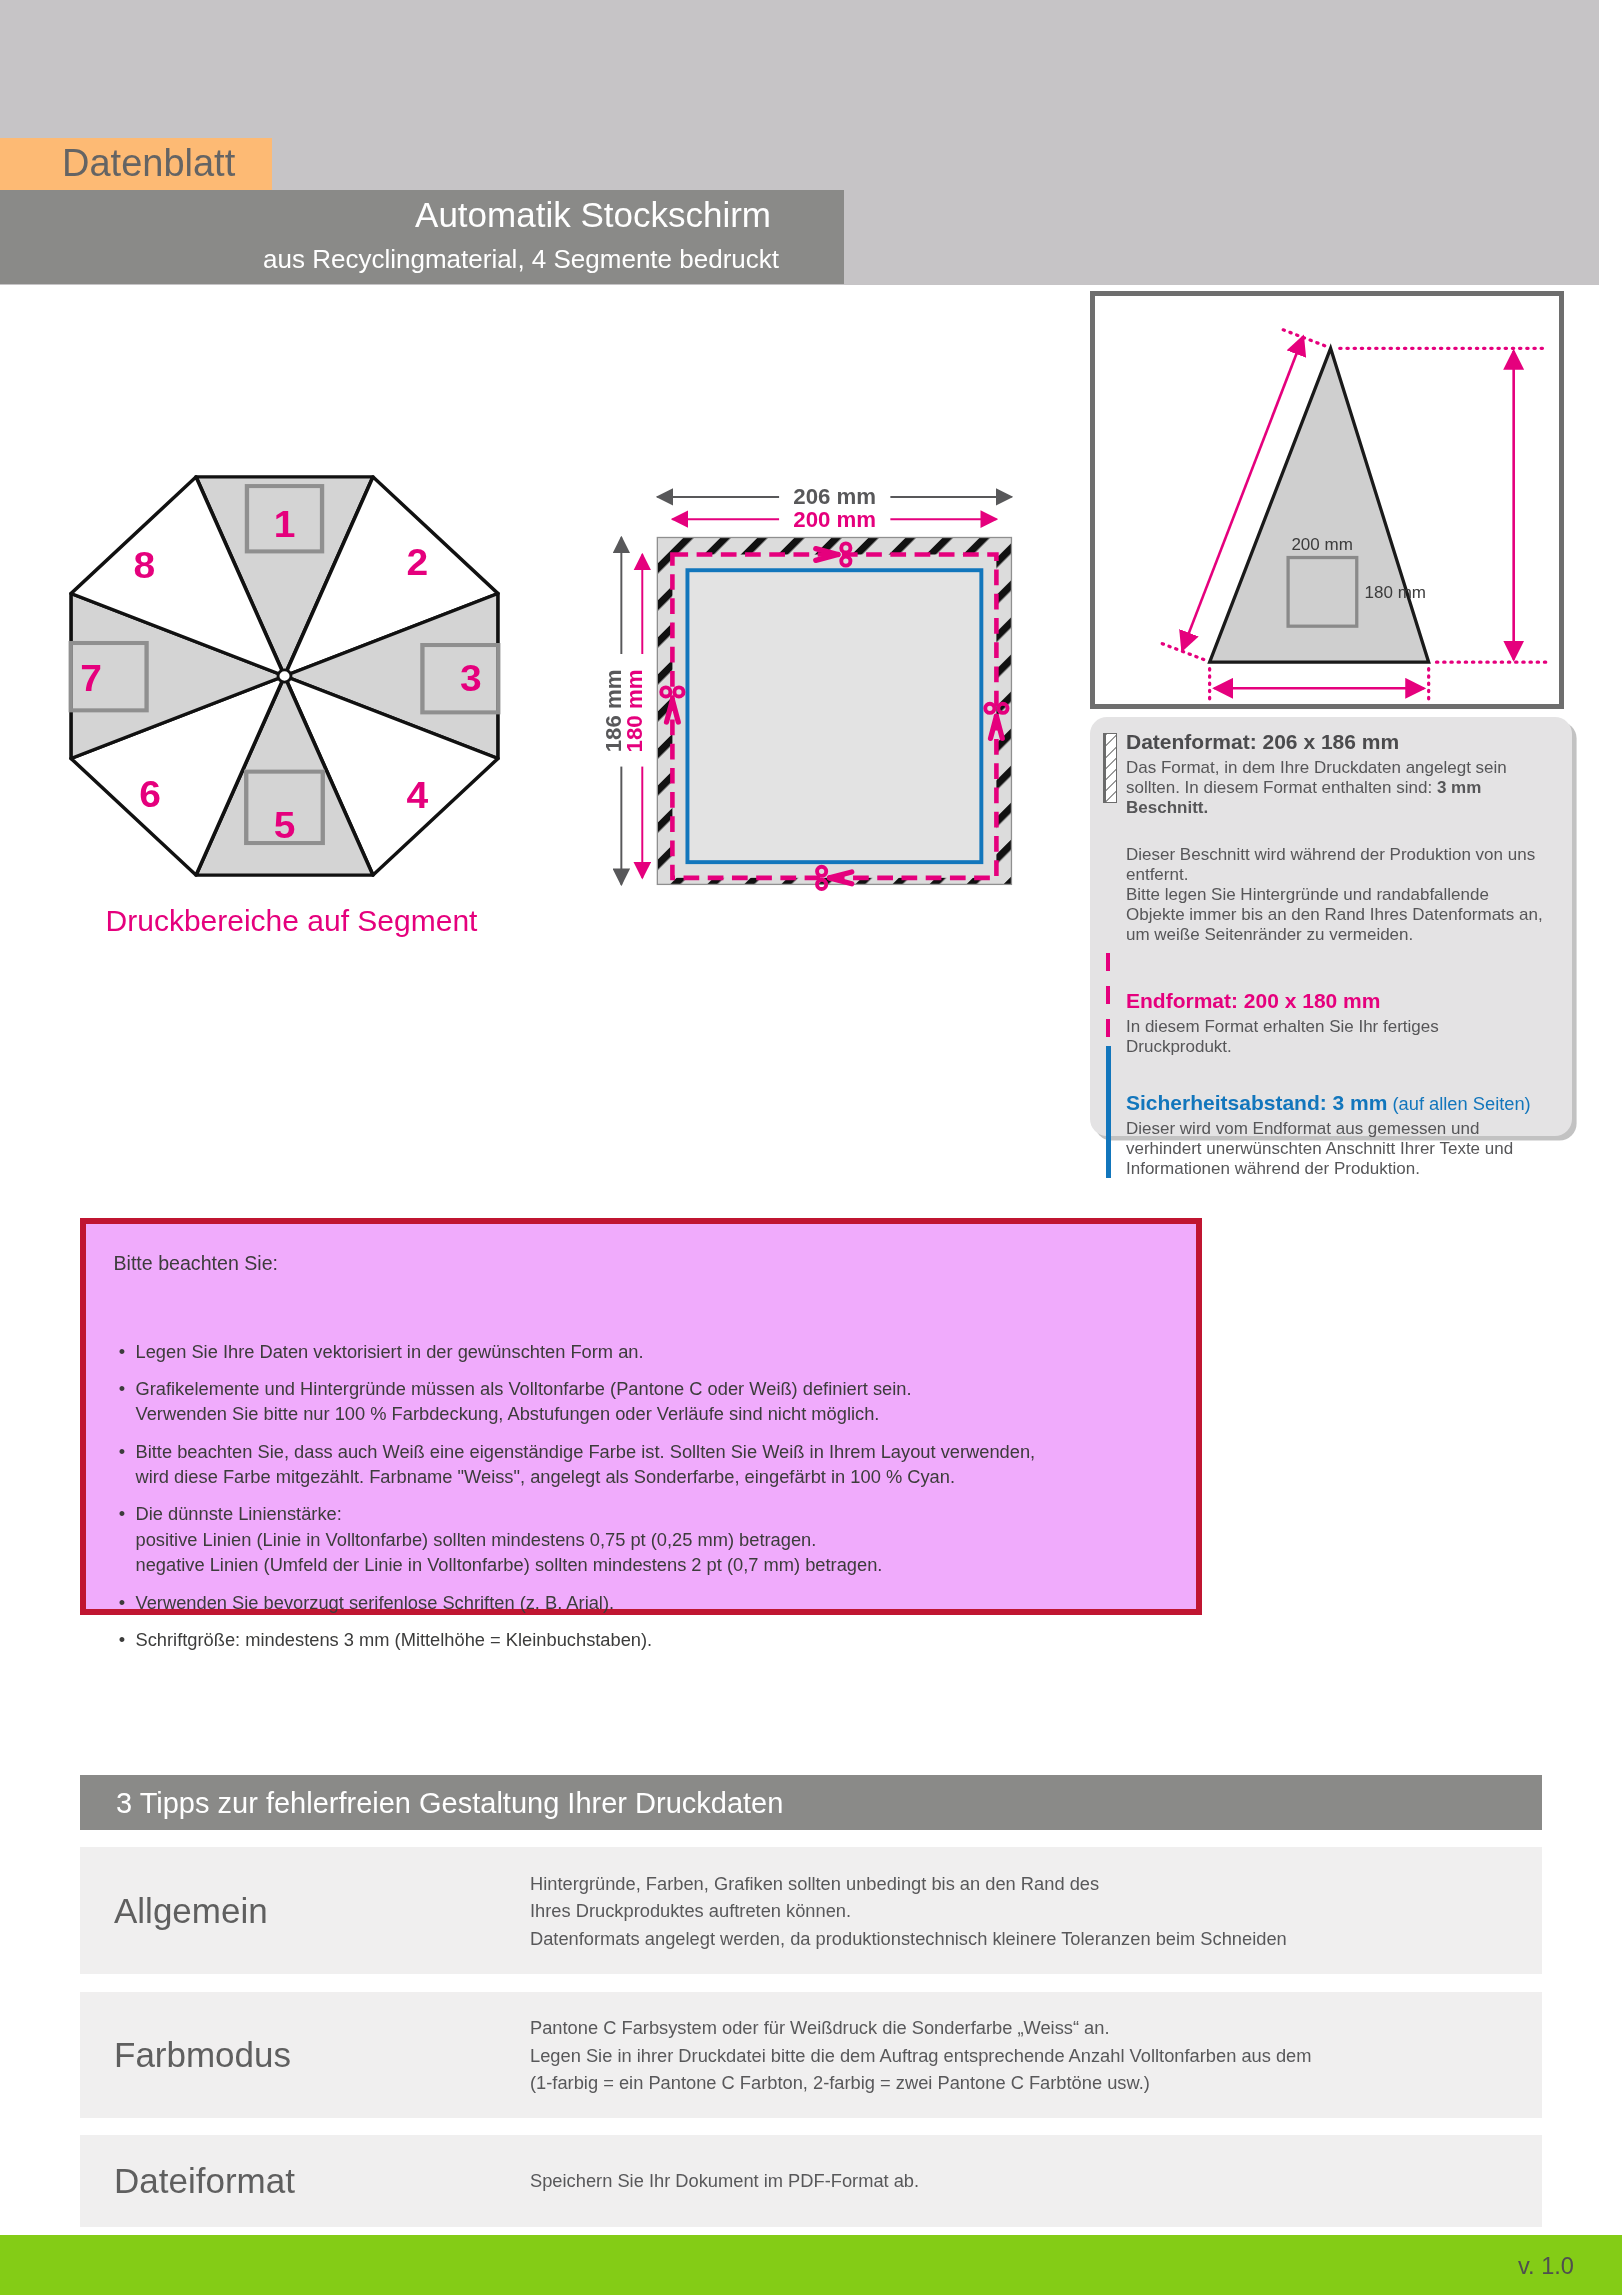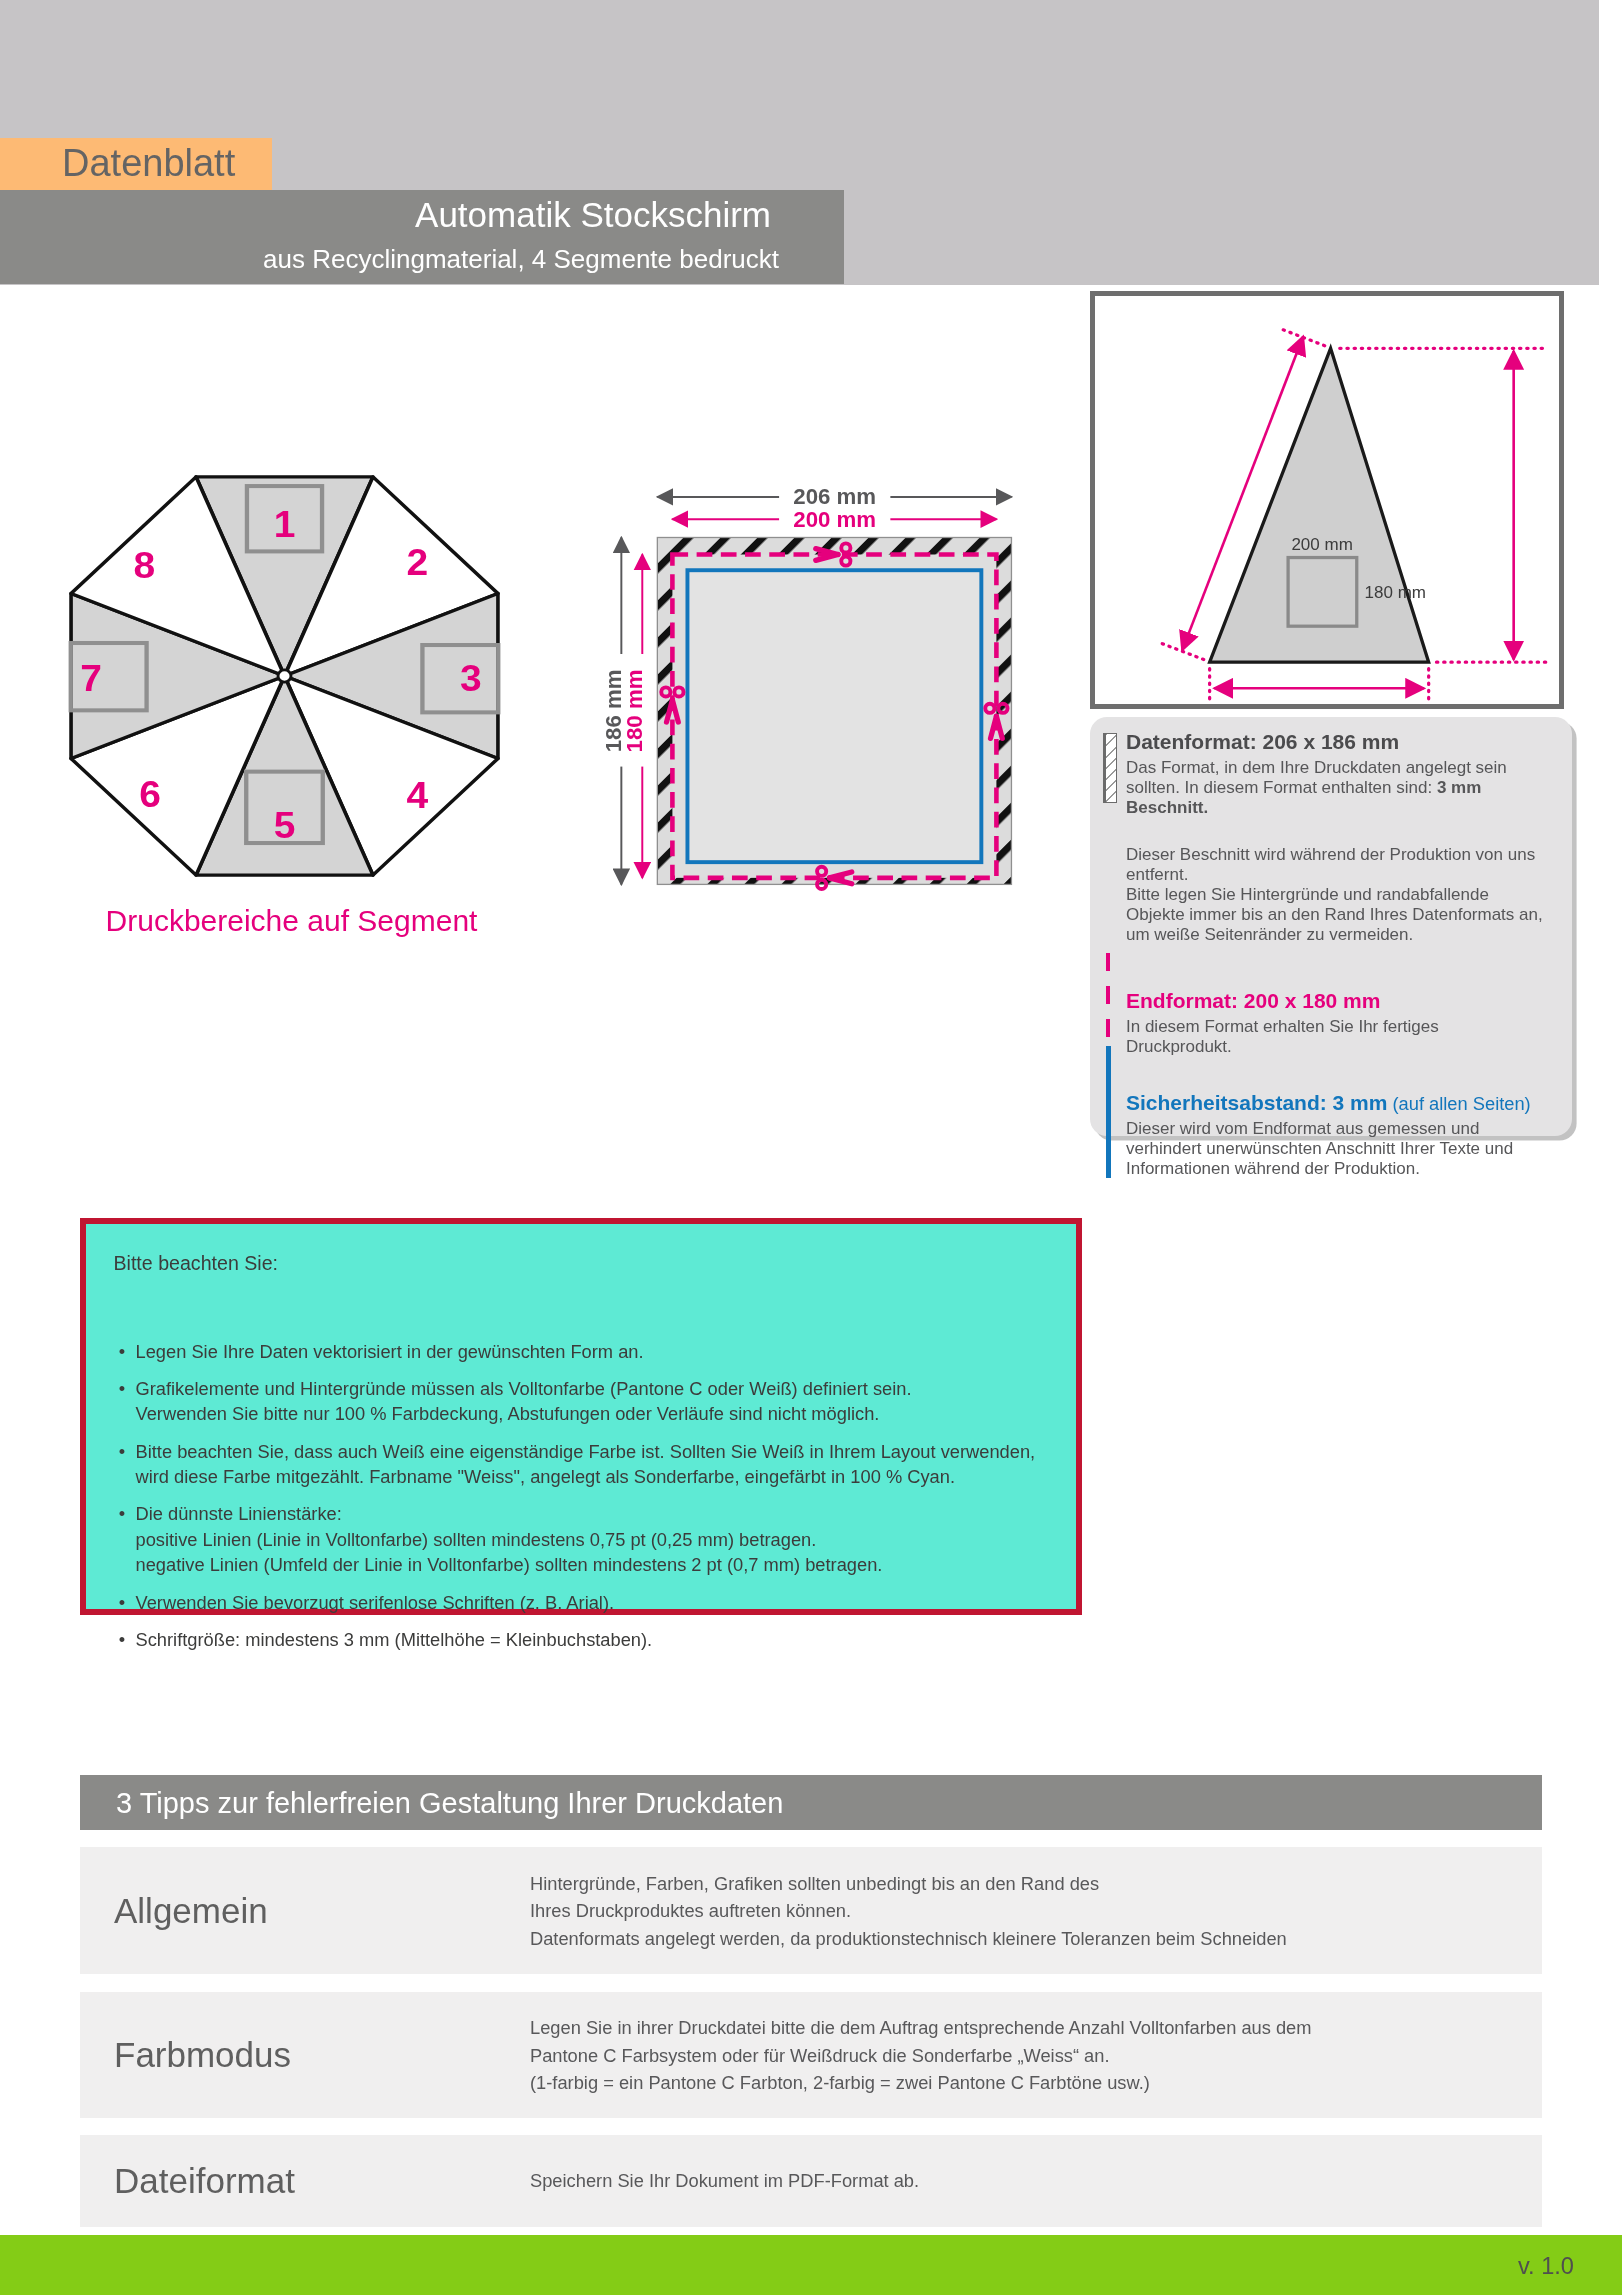--- a/index.html
+++ b/index.html
@@ -39,22 +39,22 @@
   .gap42{height:27.5px;} .gap68{height:44px;} .gap52{height:34px;}
   .ip-icon{position:absolute;}
   .icon-bleed-bar{left:13px;top:16.4px;width:9.8px;height:68px;background:
       repeating-linear-gradient(-45deg,#ffffff 0 6.5px,#9a9a9a 6.5px 7.9px);
       border:1.3px solid #6b6b6b;border-left:3.9px solid #6b6b6b;}
   .icon-endformat-dash{left:15.7px;top:236px;width:4.6px;height:99px;background:
       repeating-linear-gradient(180deg,#e5007d 0 18.3px,transparent 18.3px 33px);}
   .icon-safety-bar{left:15.7px;top:329px;width:5.2px;height:132px;background:#1276bc;}
 
   
-  .notes-box{position:absolute;left:80px;top:1218px;width:1002px;height:397px;
-             box-sizing:border-box;border:6.5px solid #c01531;background:#5eead4;
+  .notes-box{position:absolute;left:80px;top:1218px;width:1122px;height:397px;
+             box-sizing:border-box;border:6.5px solid #c01531;background:#f0abfc;
              padding:27.5px 36px 0 27.5px;color:#3c3c3b;}
   .notes-title{font-size:19.6px;margin:0 0 64px 0;}
   .note-bullet{position:relative;padding-left:22px;margin-bottom:11.8px;font-size:18.3px;
                line-height:25.5px;}
   .note-bullet::before{content:"\2022";position:absolute;left:5.2px;top:0;}
 
   
   .tips-banner{position:absolute;left:80px;top:1775px;width:1462px;height:55px;background:#8a8a88;}
   .tips-banner span{position:absolute;left:36px;top:50%;transform:translateY(-50%);
                     font-size:29px;color:#ffffff;}
@@ -254,22 +254,22 @@
     <div class="tip-text">
       <div>Hintergründe, Farben, Grafiken sollten unbedingt bis an den Rand des</div>
       <div>Ihres Druckproduktes auftreten können.</div>
       <div>Datenformats angelegt werden, da produktionstechnisch kleinere Toleranzen beim Schneiden</div>
     </div>
   </div>
 
   <div class="tip-row r2">
     <div class="tip-label">Farbmodus</div>
     <div class="tip-text">
+      <div>Pantone C Farbsystem oder für Weißdruck die Sonderfarbe „Weiss“ an.</div>
       <div>Legen Sie in ihrer Druckdatei bitte die dem Auftrag entsprechende Anzahl Volltonfarben aus dem</div>
-      <div>Pantone C Farbsystem oder für Weißdruck die Sonderfarbe „Weiss“ an.</div>
       <div>(1-farbig = ein Pantone C Farbton, 2-farbig = zwei Pantone C Farbtöne usw.)</div>
     </div>
   </div>
 
   <div class="tip-row r3">
     <div class="tip-label">Dateiformat</div>
     <div class="tip-text">
       <div>Speichern Sie Ihr Dokument im PDF-Format ab.</div>
     </div>
   </div>

